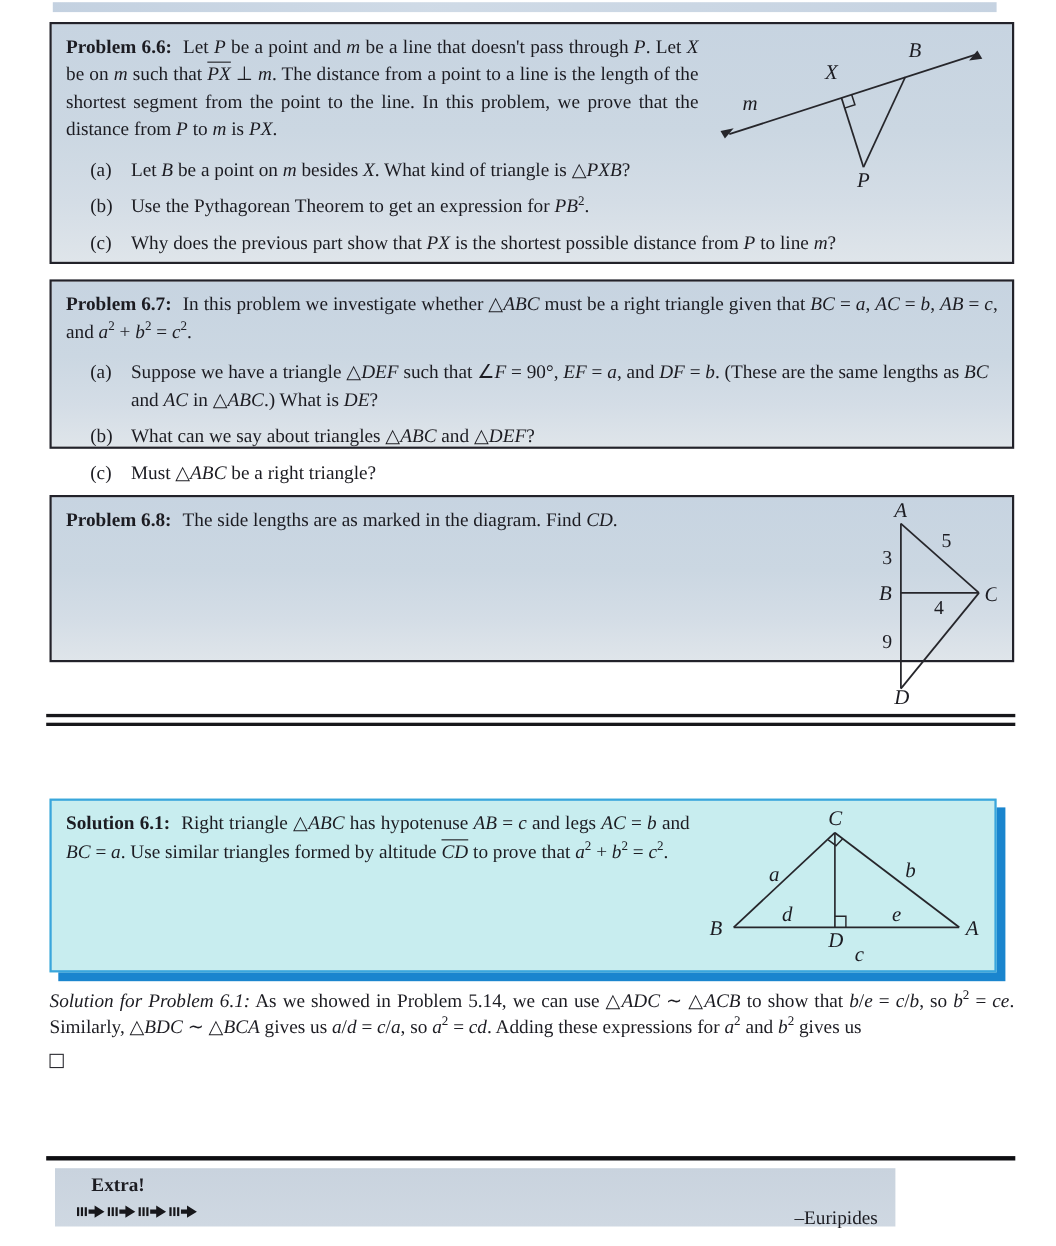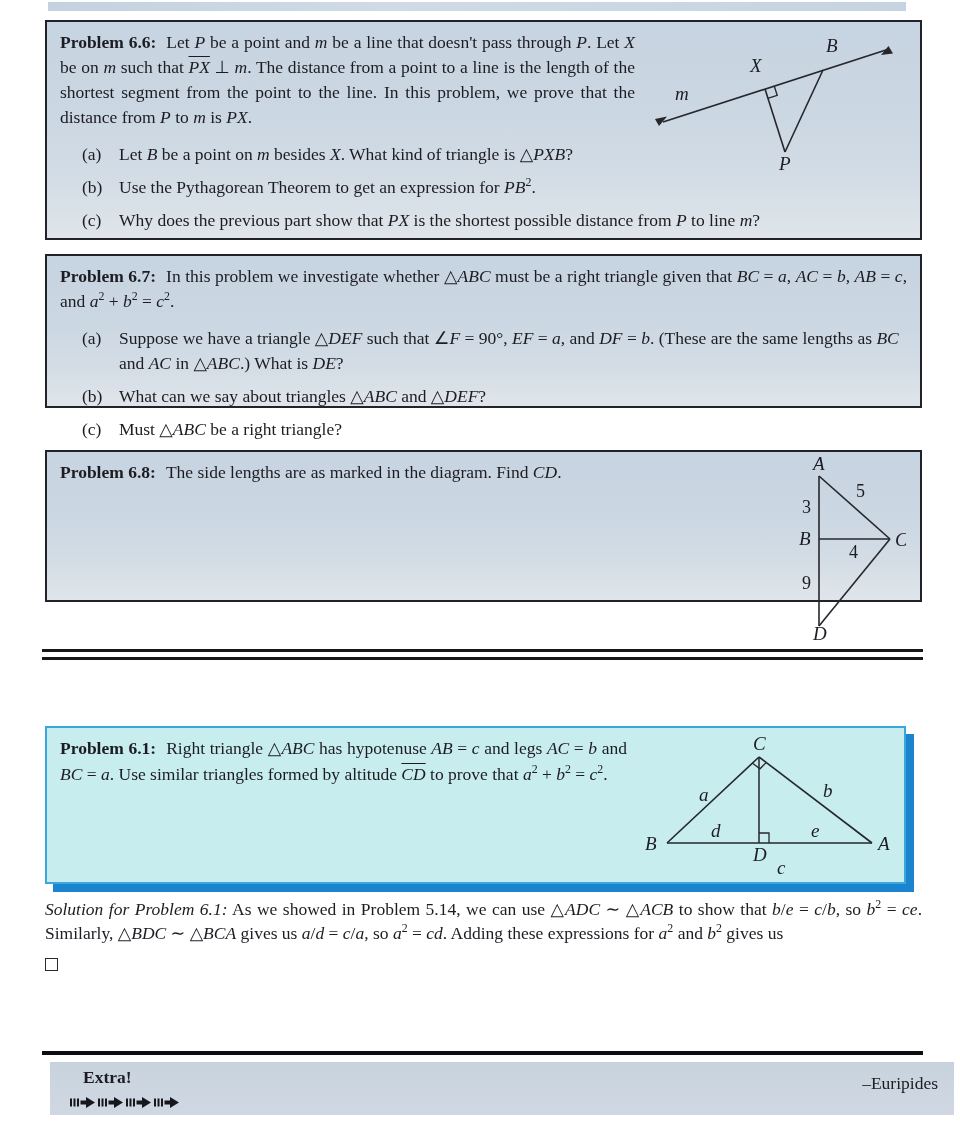--- a/index.html
+++ b/index.html
@@ -57,27 +57,27 @@
   .solution { position:absolute; left:45px; top:897px; width:877px; font-size:17.5px; line-height:24px; }
   .solution .lead { font-style:italic; }
   .solution p { margin:0; text-align:justify; }
   .equation { text-align:center; font-size:18px; margin-top:9px; }
   .qed {
     display:inline-block; width:11px; height:11px; border:1.6px solid #2a2a30;
     margin-top:13px;
   }
 
   .extra-box {
-    position:absolute; left:50px; top:1062px; width:904px; height:53px;
+    position:absolute; left:50px; top:1062px; width:764px; height:53px;
     background:linear-gradient(180deg,#c9d3de,#cfd8e2);
   }
   .extra-label { position:absolute; left:33px; top:5px; font-weight:bold; font-size:17.5px; }
   .extra-arrows { position:absolute; left:20px; top:33px; width:112px; height:13px; }
   .extra-quote { position:absolute; left:163px; top:6px; font-style:italic; font-size:17.5px; }
-  .extra-attrib { position:absolute; right:16px; top:11px; font-size:17.5px; }
+  .extra-attrib { position:absolute; right:16px; top:35px; font-size:17.5px; }
 </style>
 </head>
 <body>
 
 <div class="page">
 
   <div class="top-strip"></div>
 
   <div class="pbox pbox-66">
     <div class="diagram-66">
@@ -171,21 +171,21 @@
         <text class="svg-var" x="6" y="115">B</text>
         <text class="svg-var" x="239" y="115">A</text>
         <text class="svg-var" x="114" y="126">D</text>
         <text class="svg-var" x="60" y="66">a</text>
         <text class="svg-var" x="184" y="62">b</text>
         <text class="svg-var" x="72" y="102">d</text>
         <text class="svg-var" x="172" y="102">e</text>
         <text class="svg-var" x="138" y="139">c</text>
       </svg>
     </div>
-    <div class="pbody-wrap"><span class="ptitle">Problem 6.1:</span><span>Right triangle △<i>ABC</i> has hypotenuse <i>AB</i> = <i>c</i> and legs <i>AC</i> = <i>b</i> and <i>BC</i> = <i>a</i>. Use similar triangles formed by altitude <span class="ov">CD</span> to prove that <i>a</i><sup>2</sup> + <i>b</i><sup>2</sup> = <i>c</i><sup>2</sup>.</span></div>
+    <div class="pbody-wrap"><span class="ptitle">Solution 6.1:</span><span>Right triangle △<i>ABC</i> has hypotenuse <i>AB</i> = <i>c</i> and legs <i>AC</i> = <i>b</i> and <i>BC</i> = <i>a</i>. Use similar triangles formed by altitude <span class="ov">CD</span> to prove that <i>a</i><sup>2</sup> + <i>b</i><sup>2</sup> = <i>c</i><sup>2</sup>.</span></div>
   </div>
 
   <div class="solution">
     <p><span class="lead">Solution for Problem 6.1:</span> <span>As we showed in Problem 5.14, we can use △<i>ADC</i> ∼ △<i>ACB</i> to show that <i>b</i>/<i>e</i> = <i>c</i>/<i>b</i>, so <i>b</i><sup>2</sup> = <i>ce</i>. Similarly, △<i>BDC</i> ∼ △<i>BCA</i> gives us <i>a</i>/<i>d</i> = <i>c</i>/<i>a</i>, so <i>a</i><sup>2</sup> = <i>cd</i>. Adding these expressions for <i>a</i><sup>2</sup> and <i>b</i><sup>2</sup> gives us</span></p>
     <div><span class="qed"></span></div>
   </div>
 
   <div class="rule-black"></div>
 
   <div class="extra-box">

